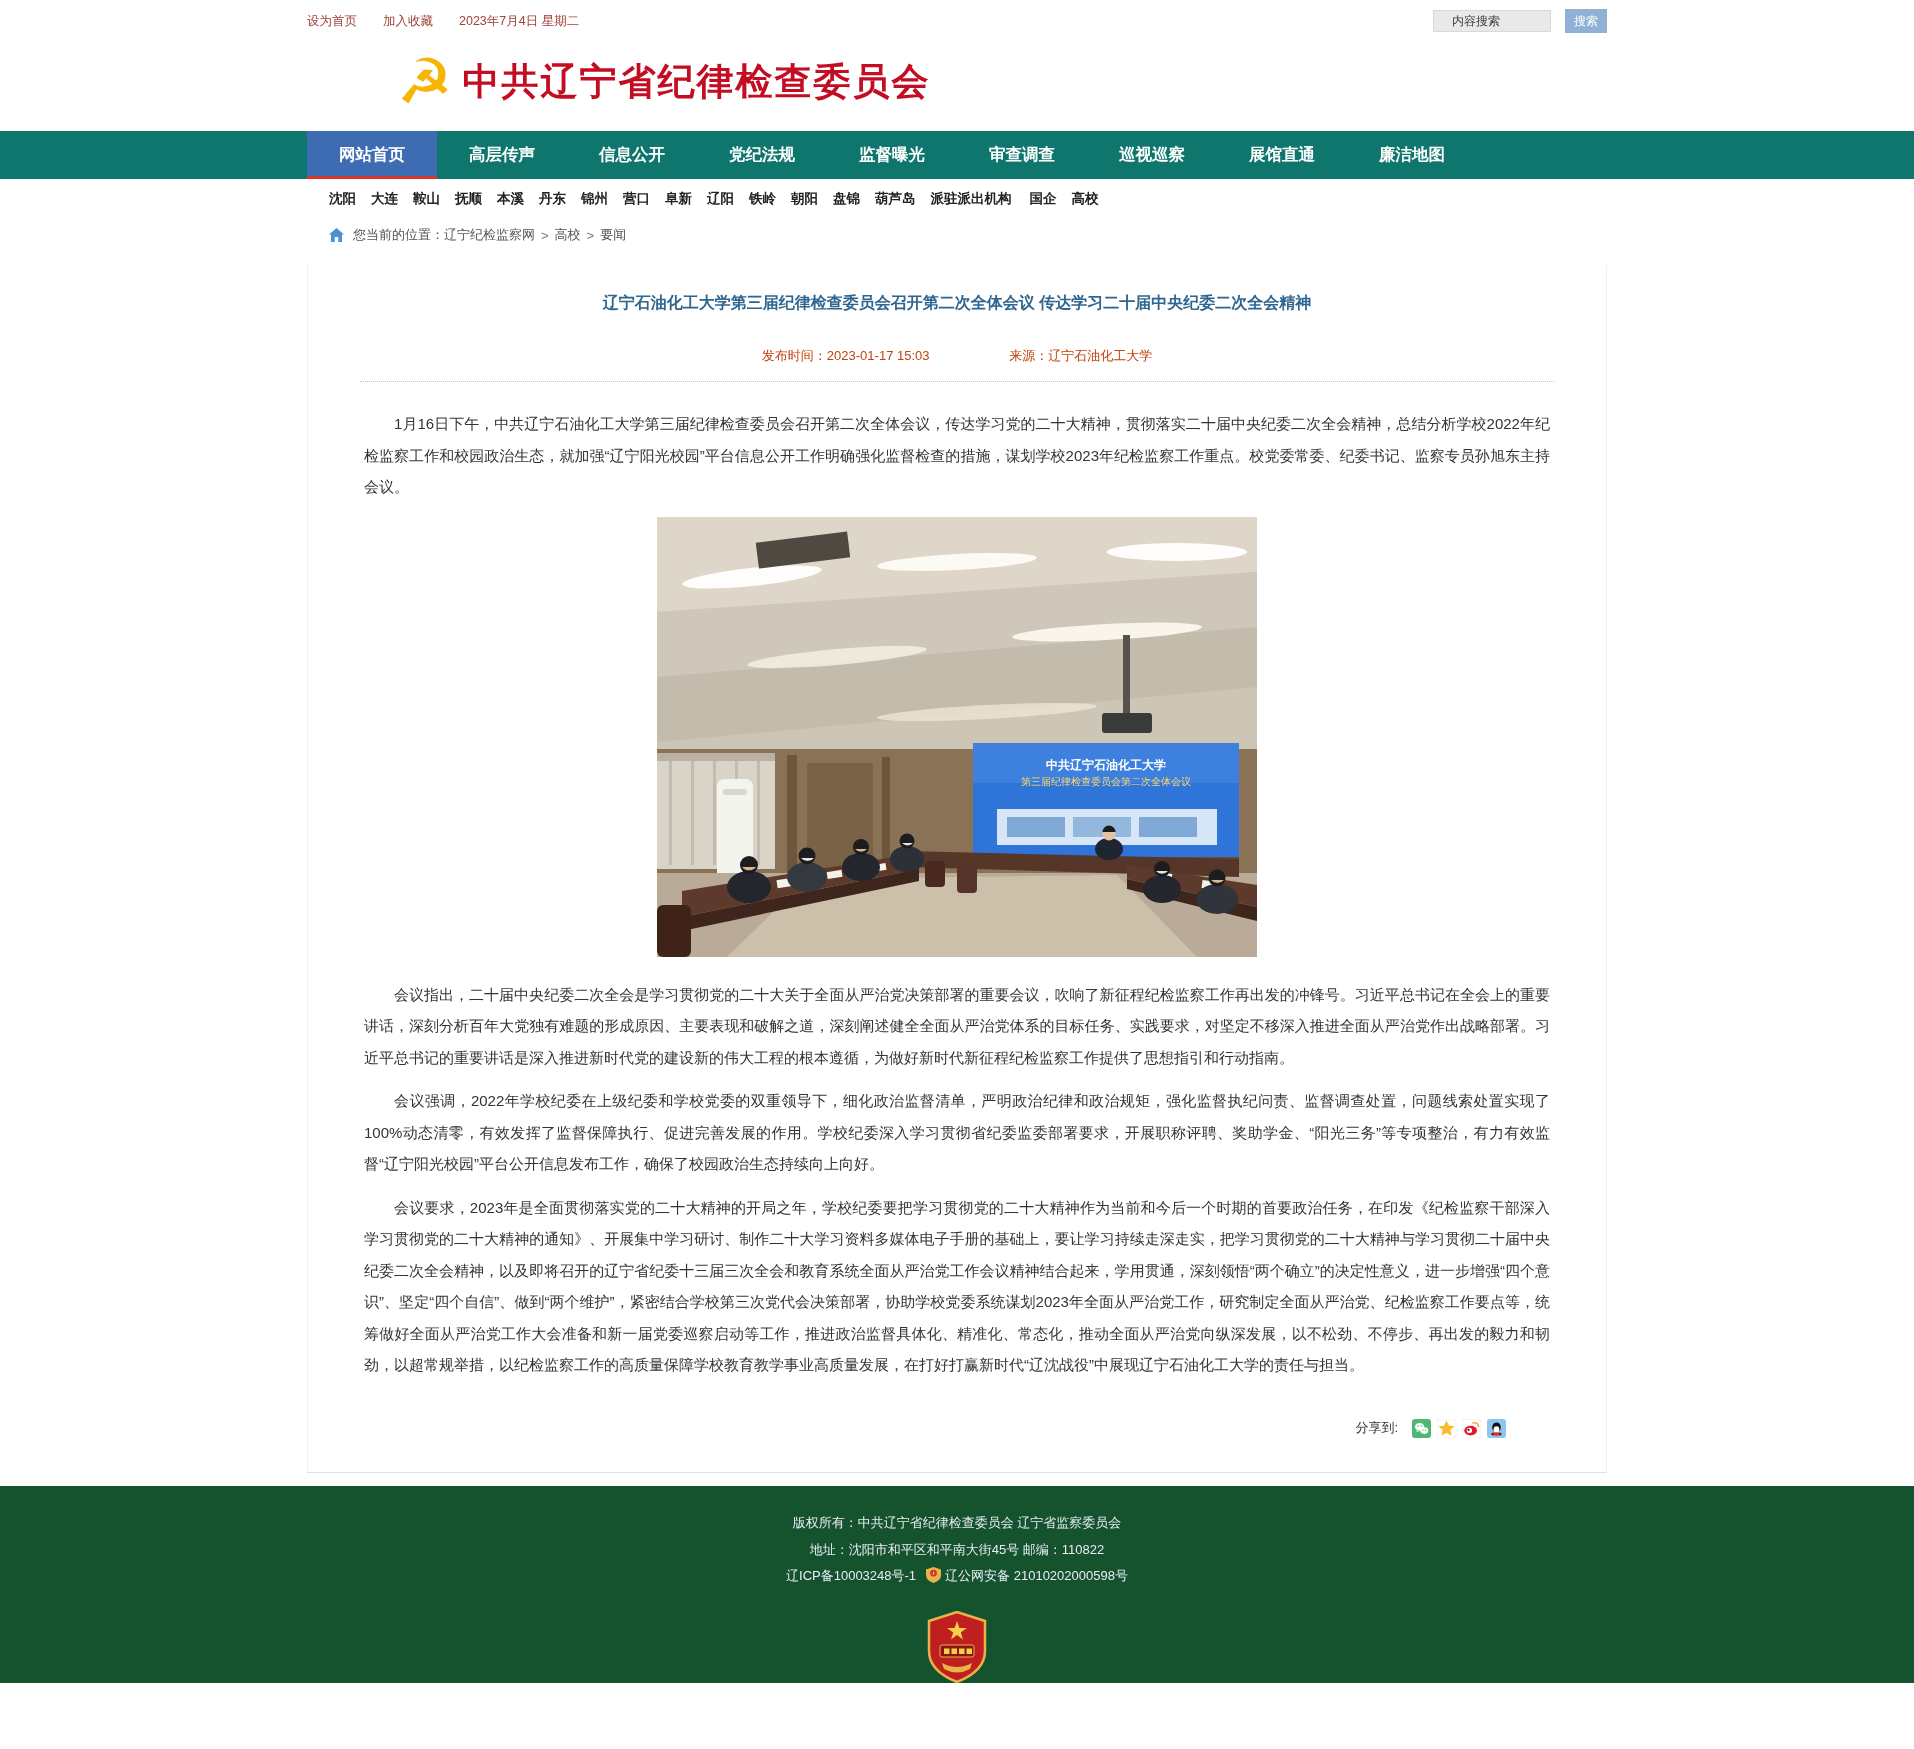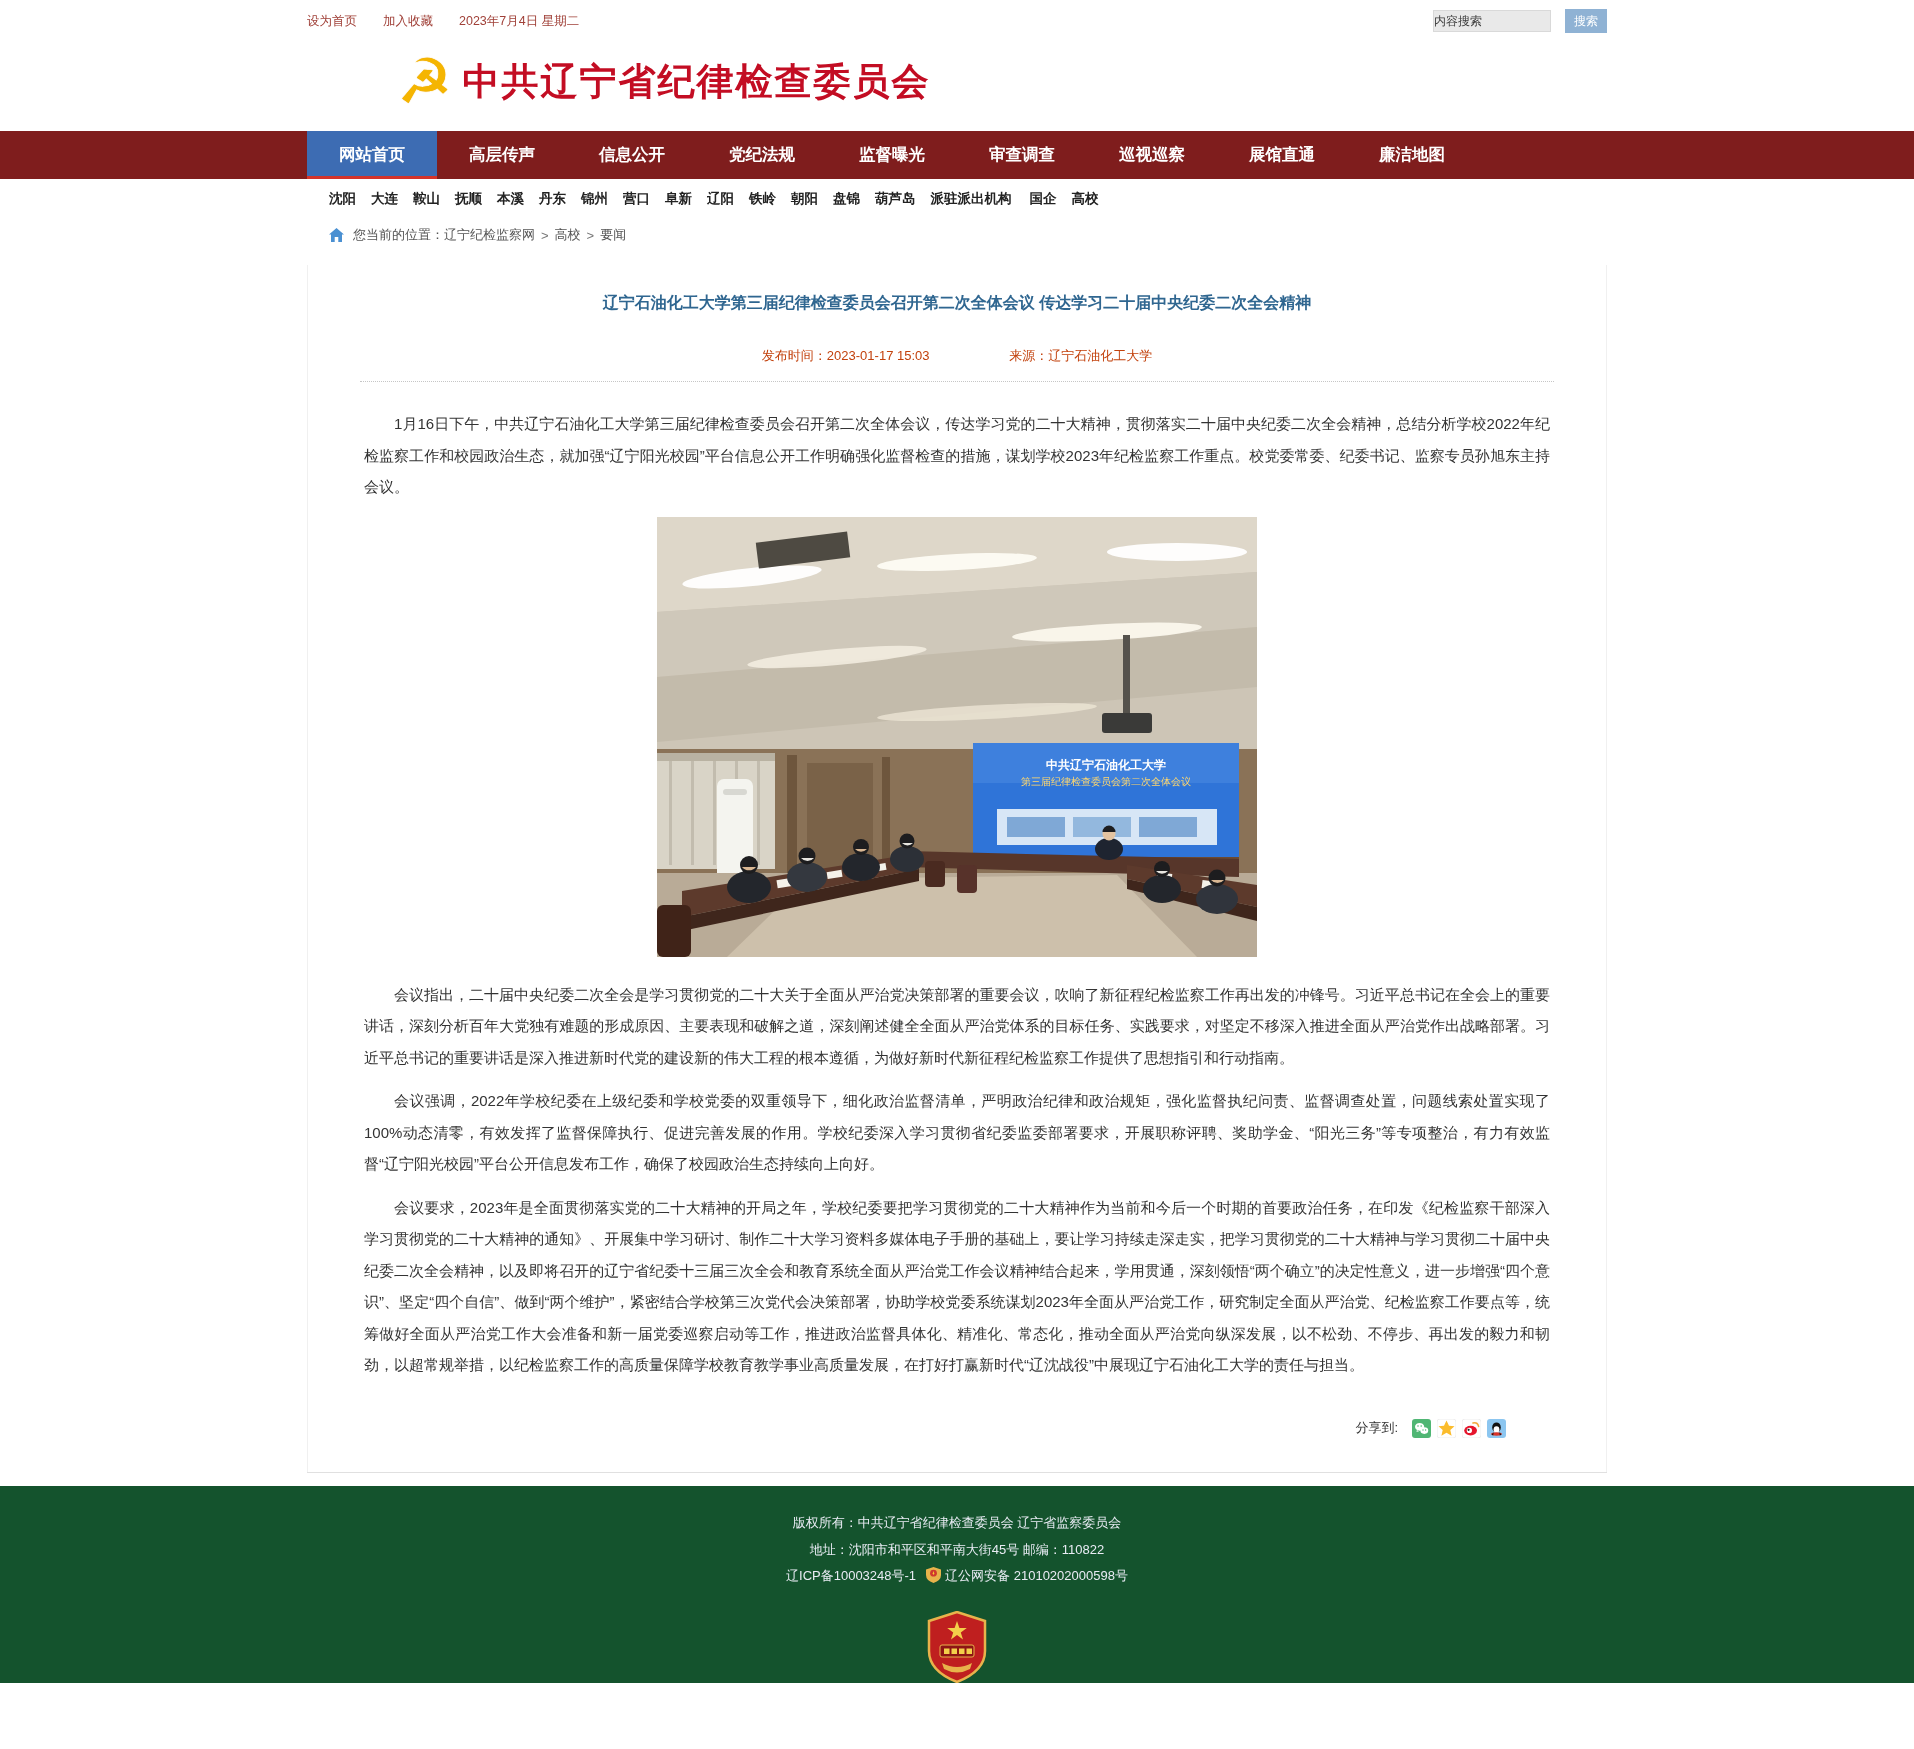--- a/index.html
+++ b/index.html
@@ -12,39 +12,39 @@
   .container { width: 1300px; margin: 0 auto; }
 
   
   .topbar { padding: 9px 0 4px; }
   .topbar-inner { display: flex; align-items: center; font-size: 12.5px; }
   .topbar-link { color: #a04038; text-decoration: none; margin-right: 26px; cursor: pointer; }
   .topbar-date { color: #a04038; }
   .topbar-search { margin-left: auto; display: flex; align-items: center; }
   .search-input {
     width: 118px; height: 22px; border: 1px solid #d9d9d9; background: #e9e9e9;
-    font-size: 12px; padding: 2px 0; color: #444; outline: none;
+    font-size: 12px; padding: 2px 18px; color: #444; outline: none;
   }
   .search-input::placeholder { color: #3c3c3c; }
   .search-btn {
     height: 24px; margin-left: 14px; border: none; background: #8fb2d4;
     color: #fff; font-size: 12px; padding: 0 9px; cursor: pointer;
   }
 
   
   .header { padding: 14px 90px 18px 90px; display: flex; align-items: center; justify-content: space-between; }
   .logo-block { display: flex; align-items: center; cursor: pointer; }
   .party-emblem { font-size: 62px; line-height: 1; color: #f5b501; margin-right: 10px;
                   text-shadow: 0 0 1px #e8a000; }
   .org-name { font-size: 37px; font-weight: bold; color: #c30d23; letter-spacing: 2px;
               font-family: "Liberation Serif", "DejaVu Serif", serif; }
   .nat-emblem { margin-right: 12px; }
 
   
-  .navbar { background: #7f1d1d; }
+  .navbar { background: #0f766e; }
   .navbar-inner { display: flex; }
   .nav-item {
     color: #fff; font-size: 16.5px; font-weight: bold; text-decoration: none;
     padding: 13px 0; width: 130px; text-align: center; cursor: pointer;
   }
   .nav-item.active { background: #3d6cb3; border-bottom: 3px solid #d5342a; padding-bottom: 10px; }
 
   
   .citybar { padding: 11px 22px 9px; display: flex; flex-wrap: wrap; }
   .city-link { color: #222; font-size: 13.5px; font-weight: bold; text-decoration: none;

